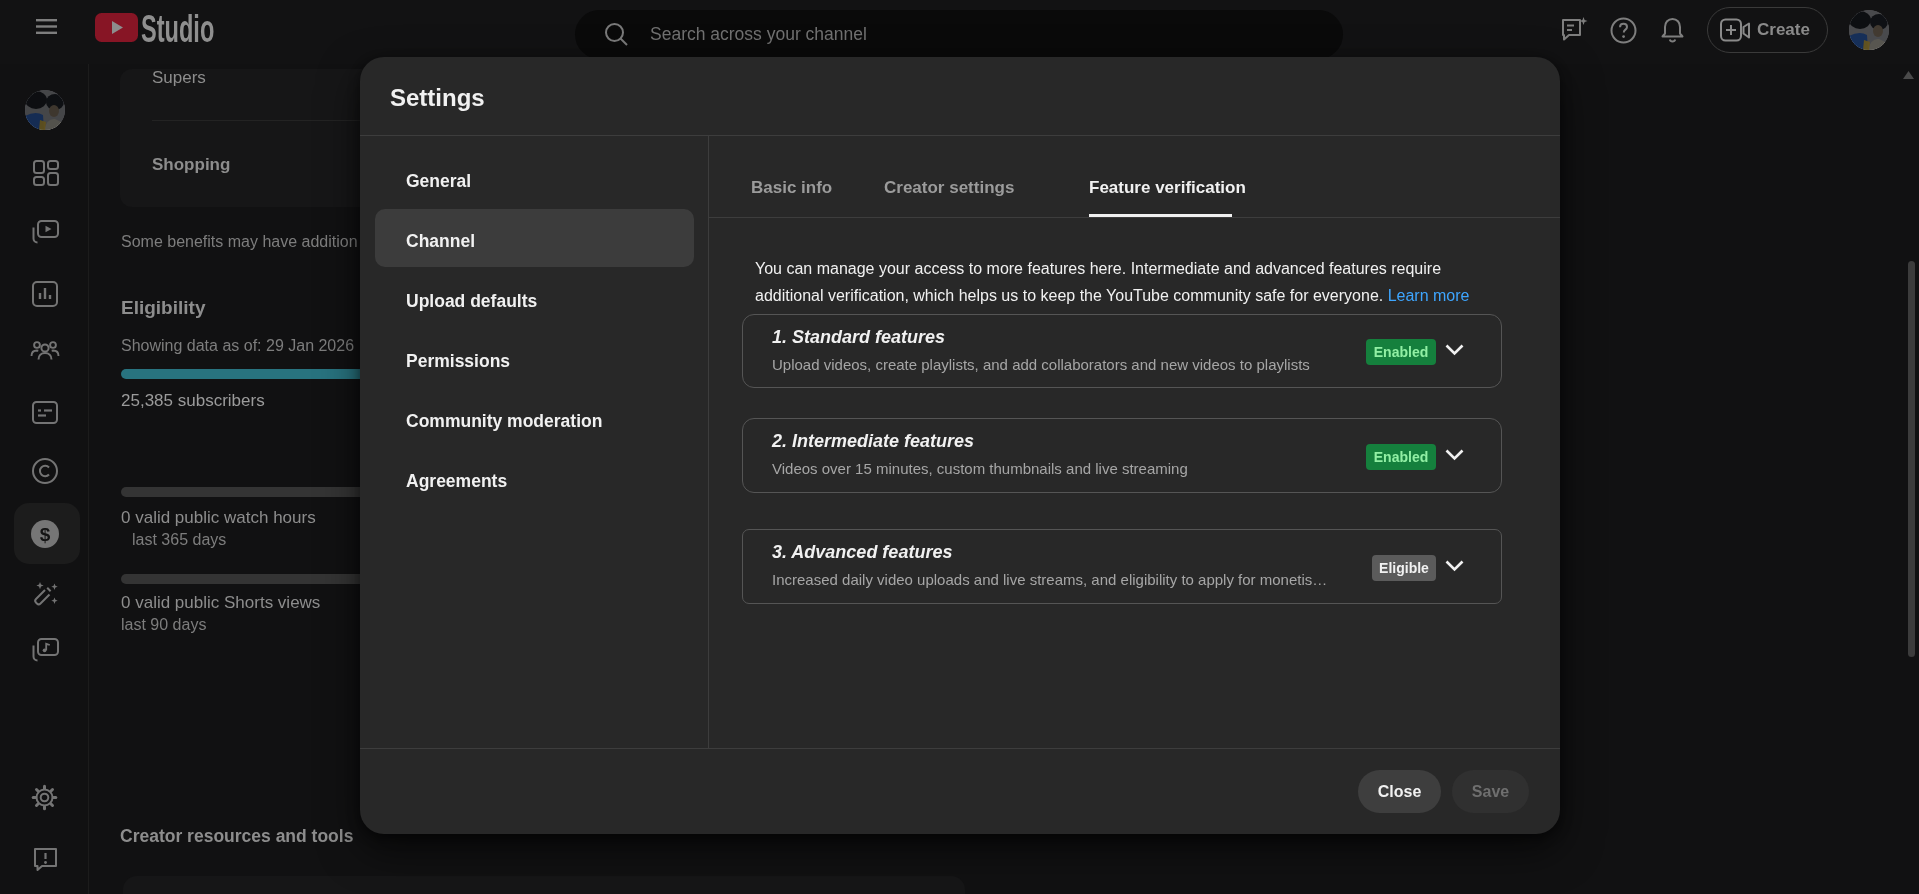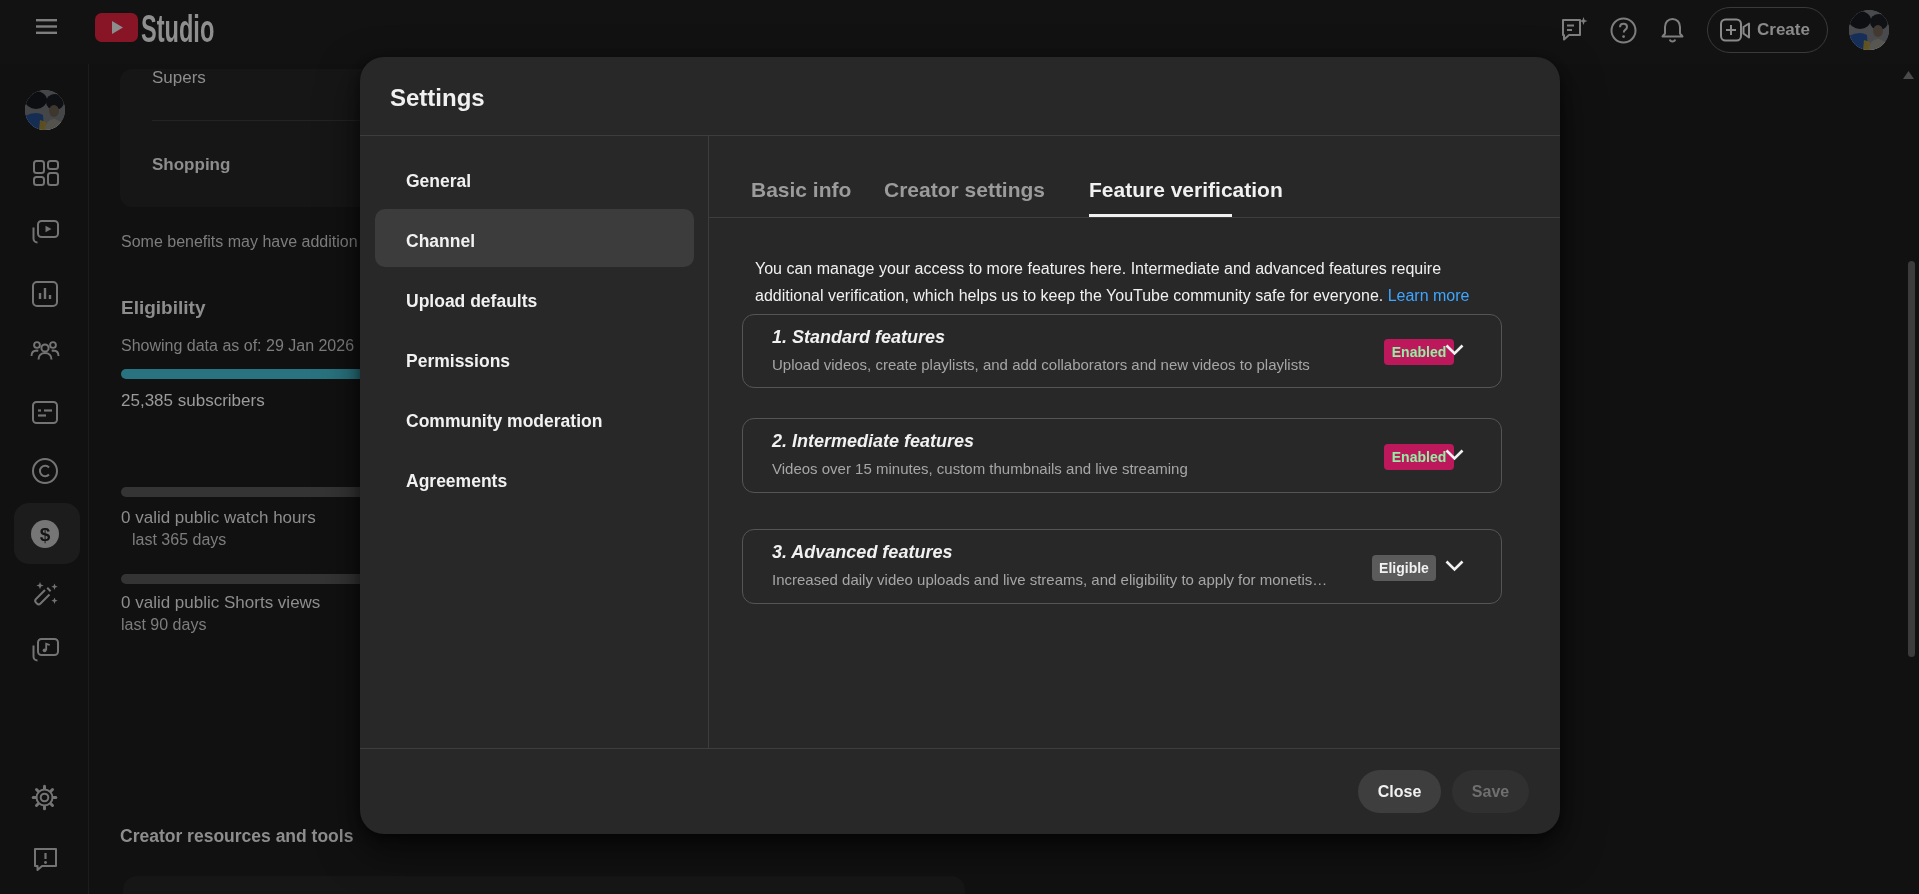--- a/index.html
+++ b/index.html
@@ -31,33 +31,33 @@
   
   #modal { position:absolute; left:360px; top:57px; width:1200px; height:777px;
     background:#282828; border-radius:24px;
     box-shadow:0 16px 40px rgba(0,0,0,.55), 0 4px 12px rgba(0,0,0,.45);padding-left:24px; }
   #modal .divh { position:absolute; background:#3d3d3d; height:1px; }
   #mtitle { position:absolute; left:30px; top:27px; font-size:24px; font-weight:bold; color:#f1f1f1; }
   .navitem { position:absolute; left:46px; width:260px; font-size:17.5px; color:#f1f1f1;font-weight:bold; }
   #navsel { position:absolute; left:15px; top:152px; width:319px; height:58px;
     background:#3c3c3c; border-radius:10px; }
   #navdiv { position:absolute; left:348px; top:78px; width:1px; height:613px; background:#3d3d3d; }
-  .tab { position:absolute; top:121px; font-size:21px; font-weight:bold; color:#9b9b9b; }
+  .tab { position:absolute; top:121px; font-size:17px; font-weight:bold; color:#9b9b9b; }
   .tabsel { color:#f1f1f1; }
   #tabline { position:absolute; left:729px; top:157px; width:143px; height:3px; background:#f1f1f1; }
   #mbody { position:absolute; left:395px; top:198px; width:715px; font-size:16px;
     line-height:27px; color:#f1f1f1; }
   #mbody a { color:#3ea6ff; text-decoration:none; }
   .fcard { position:absolute; left:382px; width:760px; border:1px solid #555555;
     border-radius:12px; }
   .fcard .ft { position:absolute; left:29px; top:12px; font-size:18px; font-weight:bold; color:#f1f1f1;font-style:italic; }
   .fcard .fd { position:absolute; left:29px; top:41px; font-size:15px; color:#a6a6a6; }
   .badge { position:absolute; width:70px; height:26px; border-radius:4px;
     font-size:14px; font-weight:bold; text-align:center; line-height:26px; }
-  .bgreen { background:#be185d; color:#91efa4;margin-left:18px; }
+  .bgreen { background:#15803d; color:#91efa4; }
   .bgrey { background:#5b5b5b; color:#f1f1f1; width:64px; }
   .chev { position:absolute; }
   .btn { position:absolute; top:713px; height:43px; border-radius:22px;
     font-size:16px; font-weight:bold; text-align:center; line-height:43px; }
   #btnclose { left:998px; width:83px; background:#3e3e3e; color:#f1f1f1; }
   #btnsave { left:1092px; width:77px; background:#303030; color:#6f6f6f; }
 
   
   #sbthumb { position:absolute; left:1908px; top:261px; width:7px; height:396px;
     border-radius:4px; background:#3c3c3c; }
@@ -74,20 +74,27 @@
       <rect x="0" y="12.6" width="21" height="2.4" fill="currentColor"></rect>
     </svg>
 
     <svg class="abs" style="left:95px;top:13px" width="43" height="29" viewBox="0 0 43 29">
       <rect x="0" y="0" width="43" height="29" rx="6.5" fill="#871525"></rect>
       <path d="M17 8 L28 14.5 L17 21 Z" fill="#8d8d8d"></path>
     </svg>
     <div class="abs" style="left:141px;top:14.5px;font-size:38px;font-weight:bold;color:#8f8f8f;
       transform:scaleX(0.62);transform-origin:0 0;line-height:28px;letter-spacing:0px;">Studio</div>
 
+    <div id="searchbox">
+      <svg class="abs" style="left:24px;top:7px" width="35" height="35" viewBox="0 0 35 35">
+        <circle cx="15.5" cy="15.5" r="8.5" fill="none" stroke="#7a7a7a" stroke-width="2"></circle>
+        <line x1="21.5" y1="21.5" x2="28" y2="28" stroke="#7a7a7a" stroke-width="2"></line>
+      </svg>
+      <div id="searchtext">Search across your channel</div>
+    </div>
 
     <svg class="abs hicon" style="left:1560px;top:16px" width="29" height="29" viewBox="0 0 29 29">
       <path d="M3 4 h17 v15 h-11 l-5 4.5 v-4.5 h-1 z" fill="none" stroke="currentColor" stroke-width="2" stroke-linejoin="round"></path>
       <line x1="7" y1="9.5" x2="14" y2="9.5" stroke="currentColor" stroke-width="2"></line>
       <line x1="7" y1="14" x2="12" y2="14" stroke="currentColor" stroke-width="2"></line>
       <path d="M23.5 1 l1.1 2.9 2.9 1.1 -2.9 1.1 -1.1 2.9 -1.1 -2.9 -2.9 -1.1 2.9 -1.1 z" fill="currentColor"></path>
     </svg>
 
     <svg class="abs hicon" style="left:1610px;top:17px" width="27" height="27" viewBox="0 0 27 27">
       <circle cx="13.5" cy="13.5" r="12" fill="none" stroke="currentColor" stroke-width="2"></circle>
@@ -288,21 +295,21 @@
       </svg>
     </div>
     <div class="fcard" style="top:361px;height:75px;">
       <div class="ft">2. Intermediate features</div>
       <div class="fd">Videos over 15 minutes, custom thumbnails and live streaming</div>
       <div class="badge bgreen" style="left:623px;top:25px;">Enabled</div>
       <svg class="chev" style="left:702px;top:30px" width="19" height="12" viewBox="0 0 19 12">
         <path d="M1.5 1.5 L9.5 9.5 L17.5 1.5" fill="none" stroke="#f1f1f1" stroke-width="2.6"></path>
       </svg>
     </div>
-    <div class="fcard" style="top:472px;height:75px;">
+    <div class="fcard" style="top:472px;height:75px;border-radius:7px;">
       <div class="ft">3. Advanced features</div>
       <div class="fd">Increased daily video uploads and live streams, and eligibility to apply for monetis…</div>
       <div class="badge bgrey" style="left:629px;top:25px;">Eligible</div>
       <svg class="chev" style="left:702px;top:30px" width="19" height="12" viewBox="0 0 19 12">
         <path d="M1.5 1.5 L9.5 9.5 L17.5 1.5" fill="none" stroke="#f1f1f1" stroke-width="2.6"></path>
       </svg>
     </div>
 
     <div class="divh" style="left:0;top:691px;width:1200px;"></div>
     <div class="btn" id="btnclose">Close</div>

